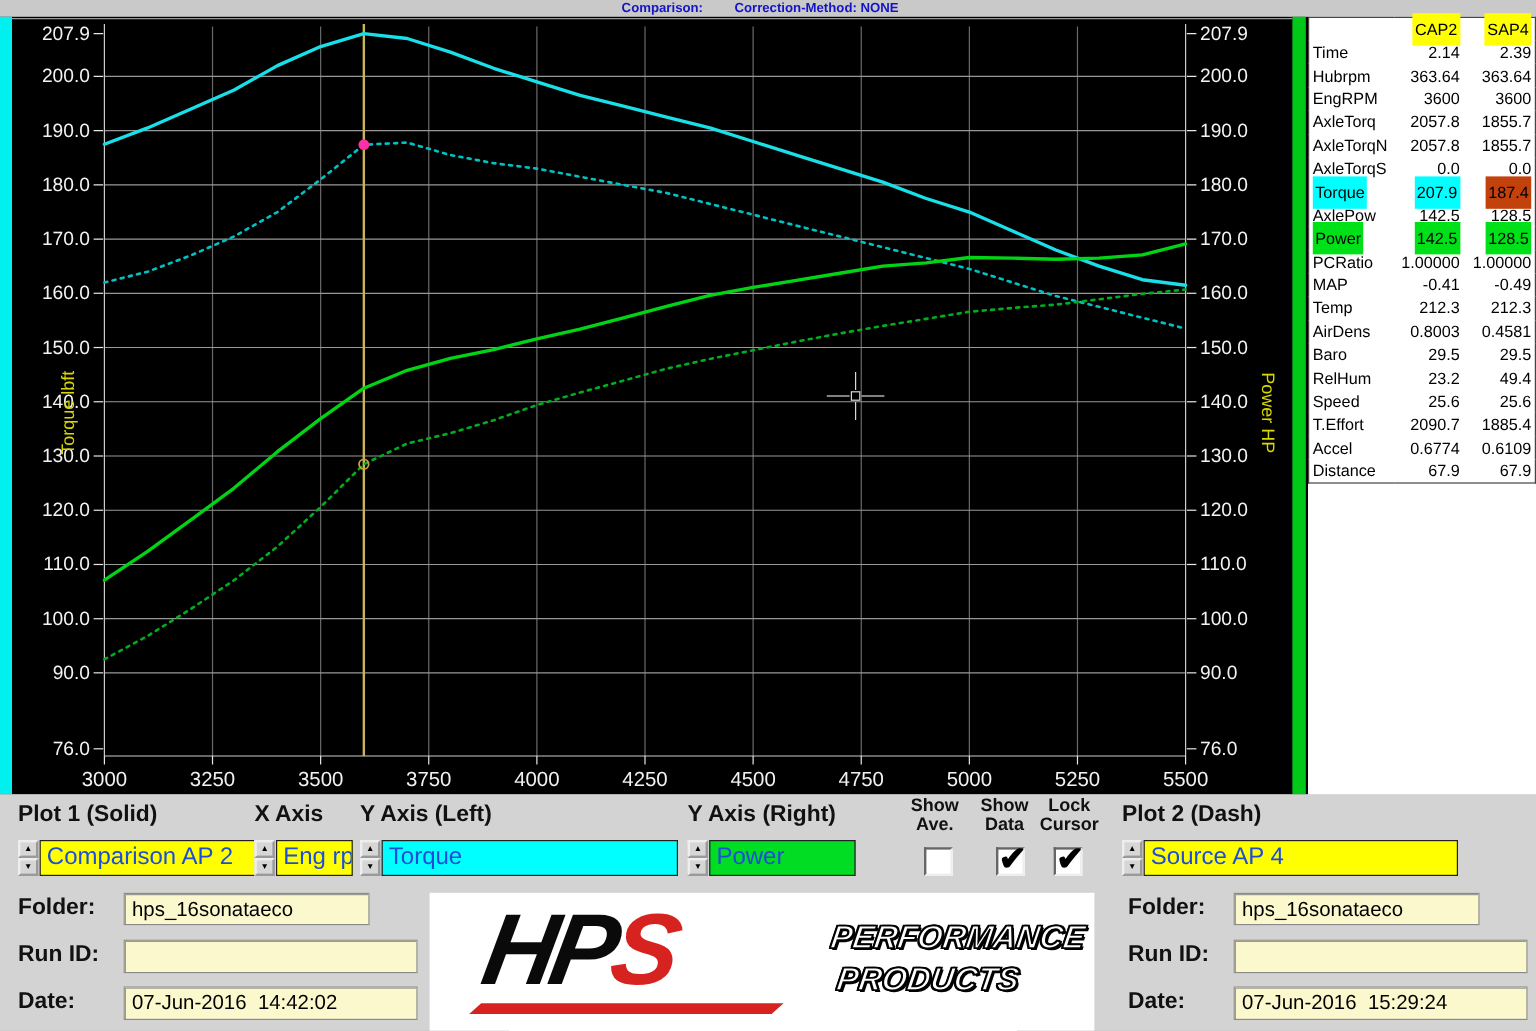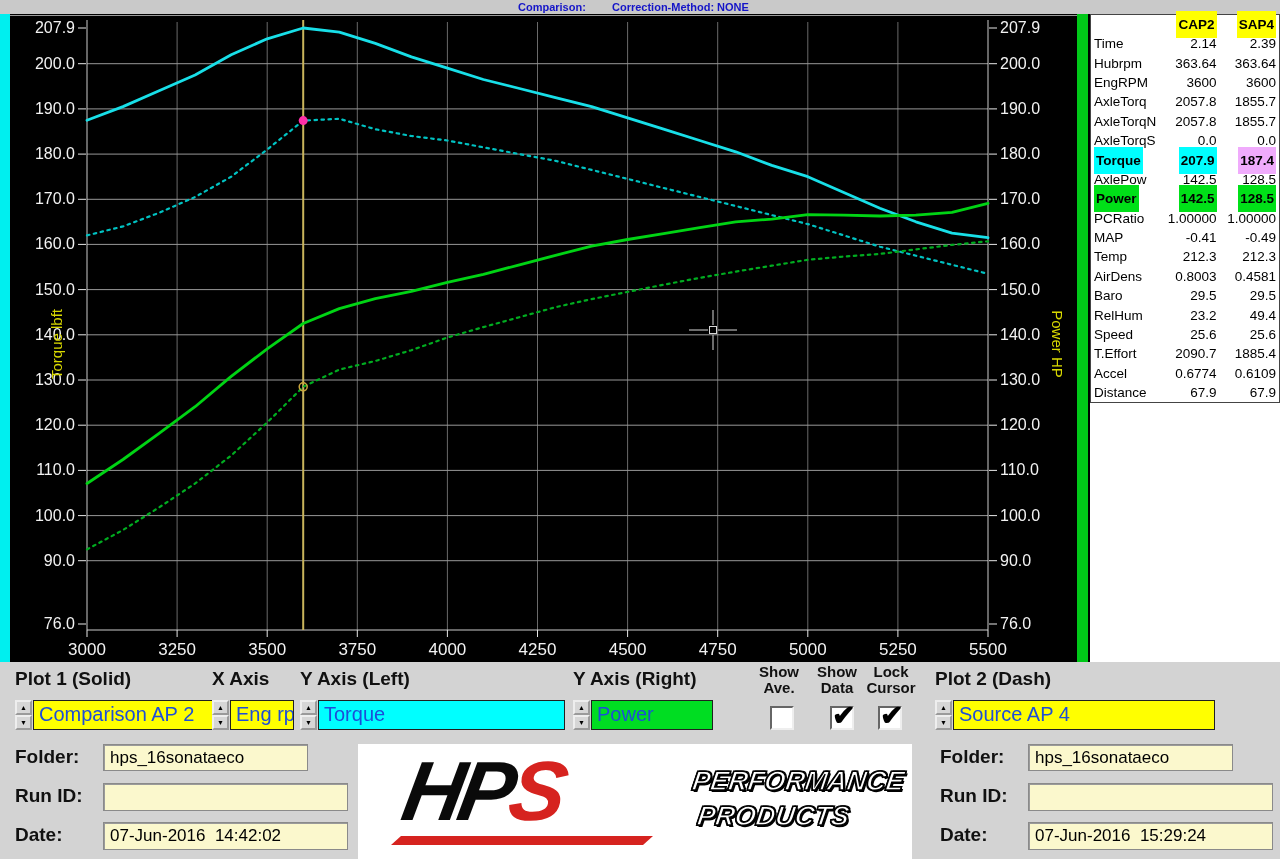--- a/index.html
+++ b/index.html
@@ -17,21 +17,21 @@
   #chart text { font-family:"Liberation Sans", sans-serif; }
   .cyan-bar { position:absolute; left:0; top:0; width:10px; height:648px; background:#00efef; }
   .green-bar { position:absolute; left:1077px; top:0; width:11px; height:648px; background:#00c818; }
 
   
   .table-panel { position:absolute; left:1088px; top:0; width:192px; height:648px; background:#fff; border-left:2px solid #000; }
   #data-table { border-collapse:collapse; width:100%; font-size:13.5px; color:#000; border:1px solid #444; }
   #data-table td { padding:0 3px; height:19.4px; line-height:19px; white-space:nowrap; }
   #data-table td.num { text-align:right; }
   #data-table td:nth-child(2){ width:58px; } #data-table td:nth-child(3){ width:60px; }
-  .hl { padding:6px 2px;font-weight:bold; }
+  .hl { padding:6px 2px; }
 
   
   .controls { position:absolute; left:0; top:662px; width:1280px; height:224px; background:#d3d3d3; }
   .ctl-label { position:absolute; top:6px; font-size:19px; font-weight:bold; color:#111; white-space:nowrap; }
   .chk-label { position:absolute; top:2px; font-size:15px; font-weight:bold; color:#111; line-height:16px; text-align:center; white-space:nowrap; }
   .spinner { position:absolute; top:38px; width:17px; height:30px; }
   .sp-btn { height:15px; background:#d6d6d6; border:2px outset #eee; font-size:7px; line-height:11px; text-align:center; color:#000; cursor:default; }
   .dd-field { position:absolute; top:38px; height:30px; border:1px solid #202020; font-size:20px; line-height:27px; padding-left:5px; white-space:nowrap; overflow:hidden; color:#1d4ed8; }
   .yellow { background:#ffff00; } .cyan { background:#00ffff; } .green { background:#00dd22; }
   .checkbox { position:absolute; top:44px; width:24px; height:24px; background:#fff; border:2px solid #666; border-right-color:#eee; border-bottom-color:#eee; font-size:28px; font-weight:bold; line-height:16px; text-align:center; color:#000; overflow:visible; }
@@ -224,21 +224,21 @@
               <td class="num">1855.7</td>
             </tr>
             <tr>
               <td>AxleTorqS</td>
               <td class="num">0.0</td>
               <td class="num">0.0</td>
             </tr>
             <tr>
               <td><span class="hl" style="background:#00ffff">Torque</span></td>
               <td class="num"><span class="hl" style="background:#00ffff">207.9</span></td>
-              <td class="num"><span class="hl" style="background:#f0abfc">187.4</span></td>
+              <td class="num"><span class="hl" style="background:#c2410c">187.4</span></td>
             </tr>
             <tr>
               <td>AxlePow</td>
               <td class="num">142.5</td>
               <td class="num">128.5</td>
             </tr>
             <tr>
               <td><span class="hl" style="background:#00e018">Power</span></td>
               <td class="num"><span class="hl" style="background:#00e018">142.5</span></td>
               <td class="num"><span class="hl" style="background:#00e018">128.5</span></td>

